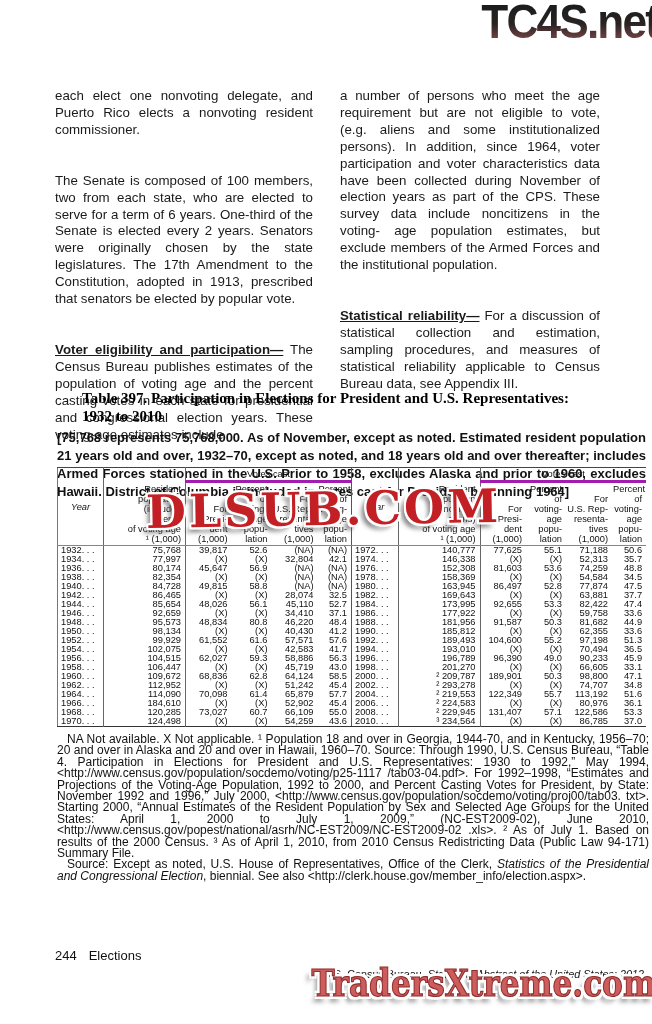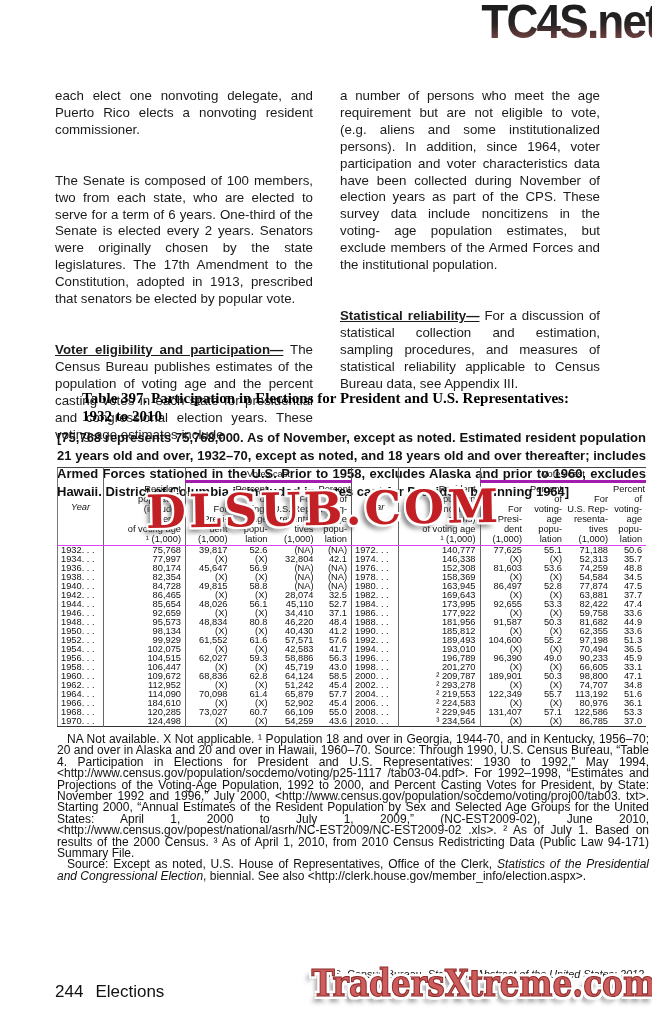--- a/index.html
+++ b/index.html
@@ -39,21 +39,21 @@
   table.t .bl { border-left:1px solid #666; }
   table.t td { height:9px; line-height:9px; padding:0 4px 0 0; text-align:right;
                white-space:nowrap; overflow:hidden; }
   table.t td.c0 { text-align:left; padding:0 0 0 3px; }
   
   .footnotes { position:absolute; left:57px; top:734px; width:592px;
                font-size:12px; line-height:11.4px; text-align:justify; color:#111; }
   .footnotes p { text-indent:10px; }
   .footnotes .it { font-style:italic; }
   
-  .page-num { position:absolute; left:55px; top:948px; font-size:17px; color:#111;margin-top:34px; }
+  .page-num { position:absolute; left:55px; top:948px; font-size:13px; color:#111; }
   .page-num .sp { display:inline-block; width:12px; }
   .credit { position:absolute; right:8px; top:968px; font-size:10.8px; color:#111; white-space:nowrap; }
   .credit .it { font-style:italic; }
   
   .wm { position:absolute; z-index:5; white-space:nowrap; pointer-events:none; }
   .wm-top {
     top:-6px; right:-6px;
     font-family:"Liberation Sans", sans-serif; font-weight:900; font-size:48px; letter-spacing:-2px;
     transform:scaleX(0.92); transform-origin:top right;
     background:linear-gradient(180deg,#1c1c1c 20%, #2a2424 55%, #7c4646 85%, #9a6060 100%);

